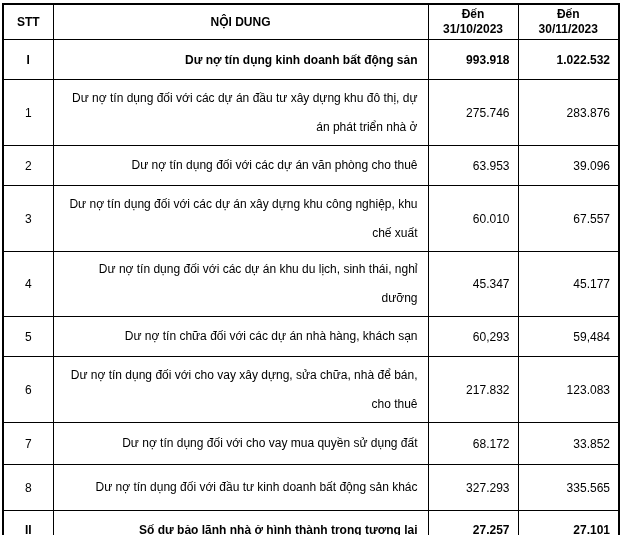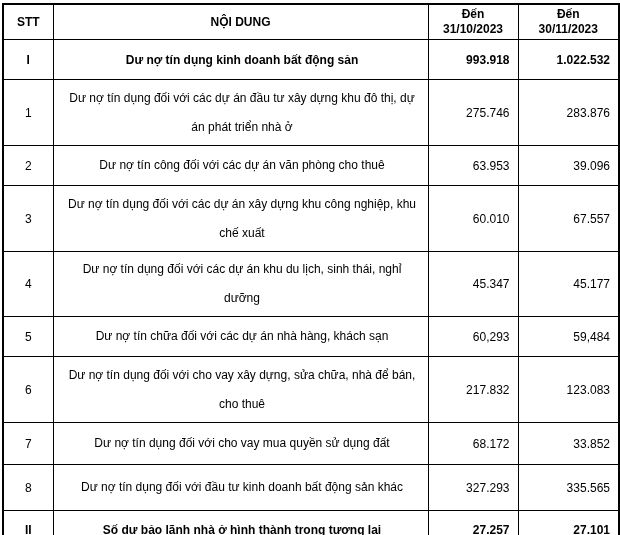--- a/index.html
+++ b/index.html
@@ -44,21 +44,21 @@
     font-weight: bold;
     text-align: center;
     line-height: 15px;
     padding: 2px 2px;
   }
   td.stt {
     text-align: center;
     font-weight: normal;
   }
   td.content {
-    text-align: center;
+    text-align: right;
     padding: 3px 10px 3px 13px;
     line-height: 29px;
   }
   td.num {
     text-align: right;
     padding-right: 8px;
     padding-left: 19px;
   }
   tr.section-row td {
     font-weight: bold;
@@ -104,21 +104,21 @@
         <td class="num">1.022.532</td>
       </tr>
       <tr class="h66">
         <td class="stt">1</td>
         <td class="content">Dư nợ tín dụng đối với các dự án đầu tư xây dựng khu đô thị, dự án phát triển nhà ở</td>
         <td class="num">275.746</td>
         <td class="num">283.876</td>
       </tr>
       <tr class="h40">
         <td class="stt">2</td>
-        <td class="content">Dư nợ tín công đối với các dự án văn phòng cho thuê</td>
+        <td class="content">Dư nợ tín dụng đối với các dự án văn phòng cho thuê</td>
         <td class="num">63.953</td>
         <td class="num">39.096</td>
       </tr>
       <tr class="h66">
         <td class="stt">3</td>
         <td class="content">Dư nợ tín dụng đối với các dự án xây dựng khu công nghiệp, khu chế xuất</td>
         <td class="num">60.010</td>
         <td class="num">67.557</td>
       </tr>
       <tr class="h40">

